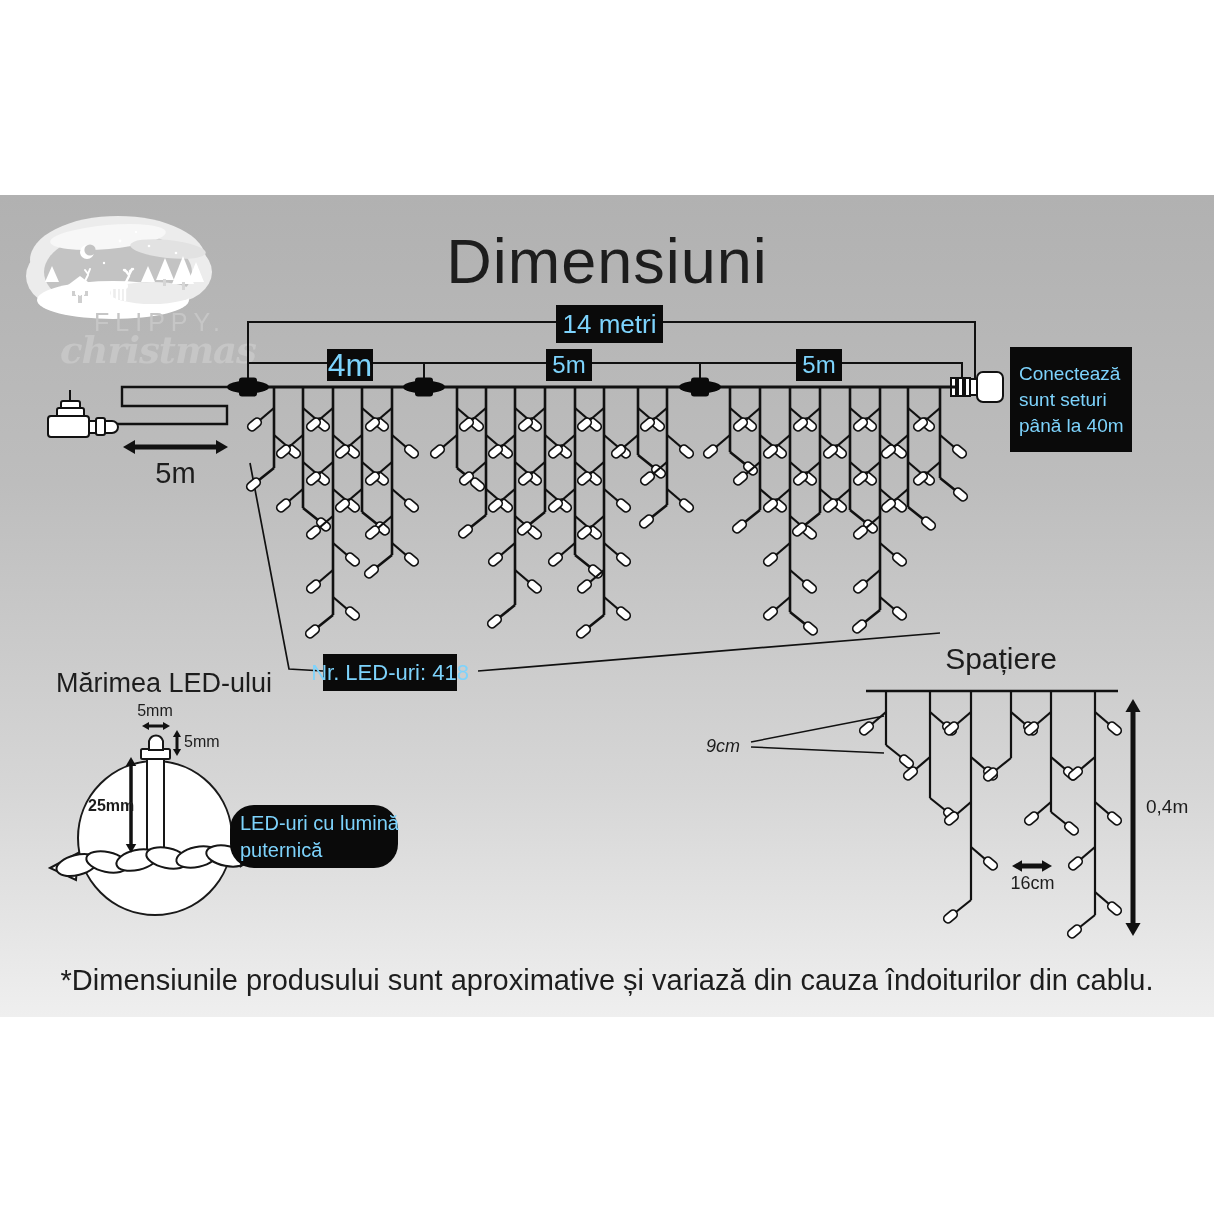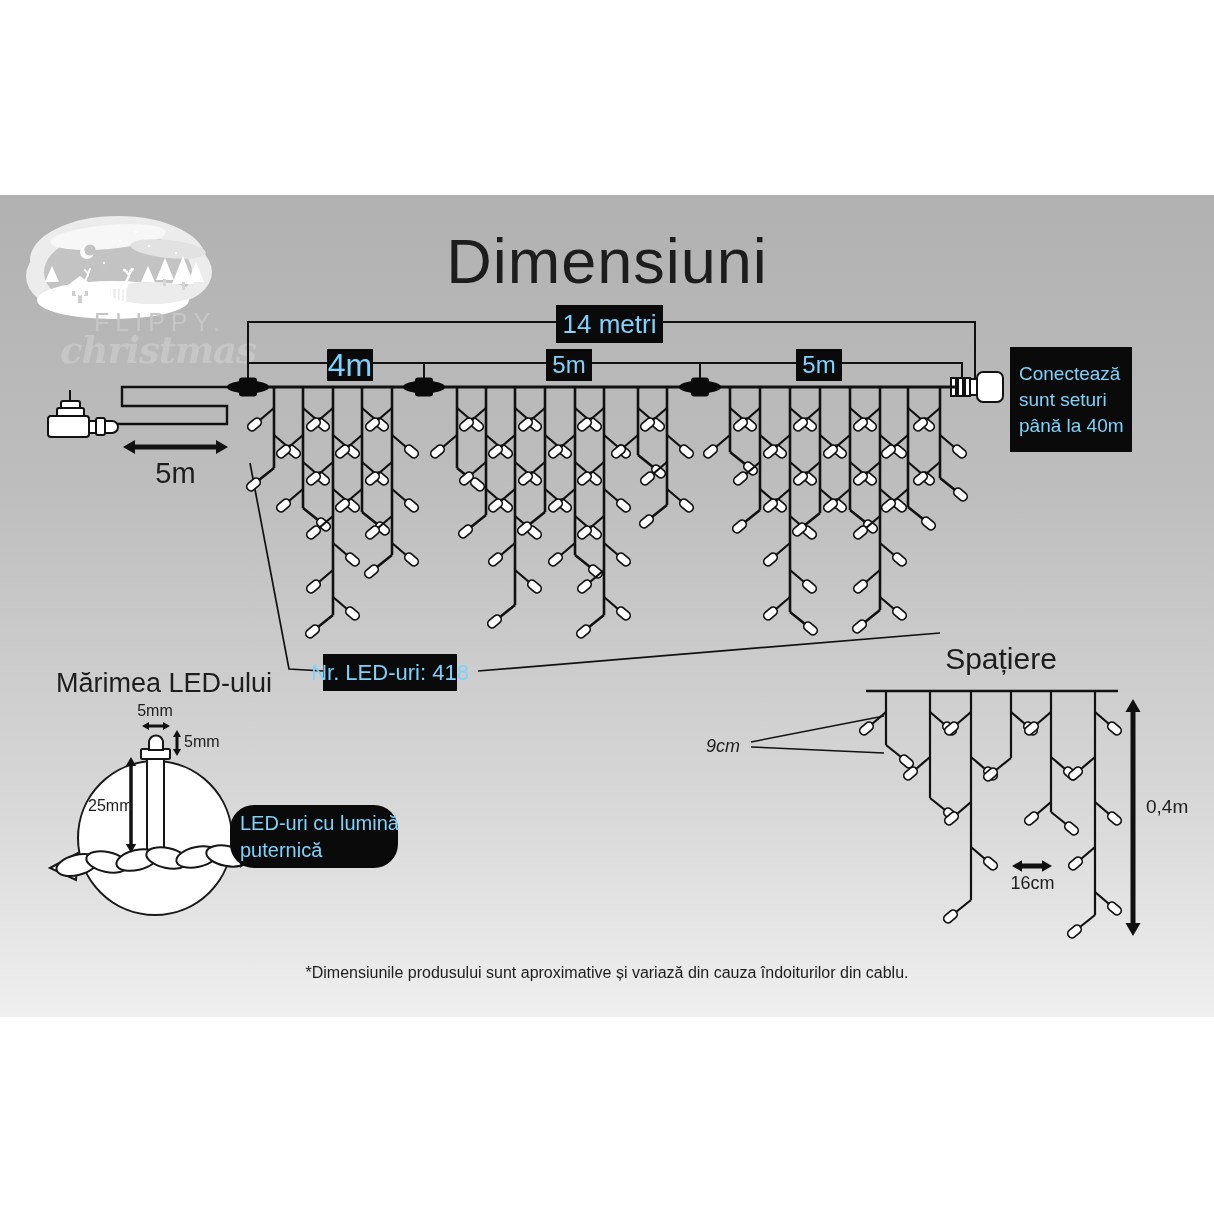--- a/index.html
+++ b/index.html
@@ -32,22 +32,22 @@
     padding-left:10px;box-sizing:border-box;flex-direction:column;align-items:flex-start;border-radius:24px;
   }
   #lead-5m{left:138px;top:457px;width:75px;text-align:center;font-size:29px;}
   #marimea-title{left:56px;top:668px;font-size:27px;}
   #spatiere-title{left:890px;top:642px;width:222px;text-align:center;font-size:30px;}
   #lbl-9cm{left:706px;top:736px;font-size:18px;font-style:italic;}
   #lbl-16cm{left:1005px;top:873px;width:55px;text-align:center;font-size:18px;}
   #lbl-07m{left:1146px;top:796px;font-size:19px;}
   #lbl-5mm-w{left:134px;top:702px;width:42px;text-align:center;font-size:16px;}
   #lbl-5mm-h{left:184px;top:733px;font-size:16px;}
-  #lbl-25mm{left:88px;top:797px;font-size:16px;}
-  #disclaimer{left:0;top:964px;width:1214px;text-align:center;font-size:16px;}
+  #lbl-25mm{left:88px;top:797px;font-size:16px;font-weight:bold;}
+  #disclaimer{left:0;top:964px;width:1214px;text-align:center;font-size:29px;}
 </style>
 </head>
 <body>
 
 <div id="gray-band"></div>
 
 <svg id="diagram" viewBox="0 0 1214 1214" xmlns="http://www.w3.org/2000/svg">
 
   <g>
     <g>

